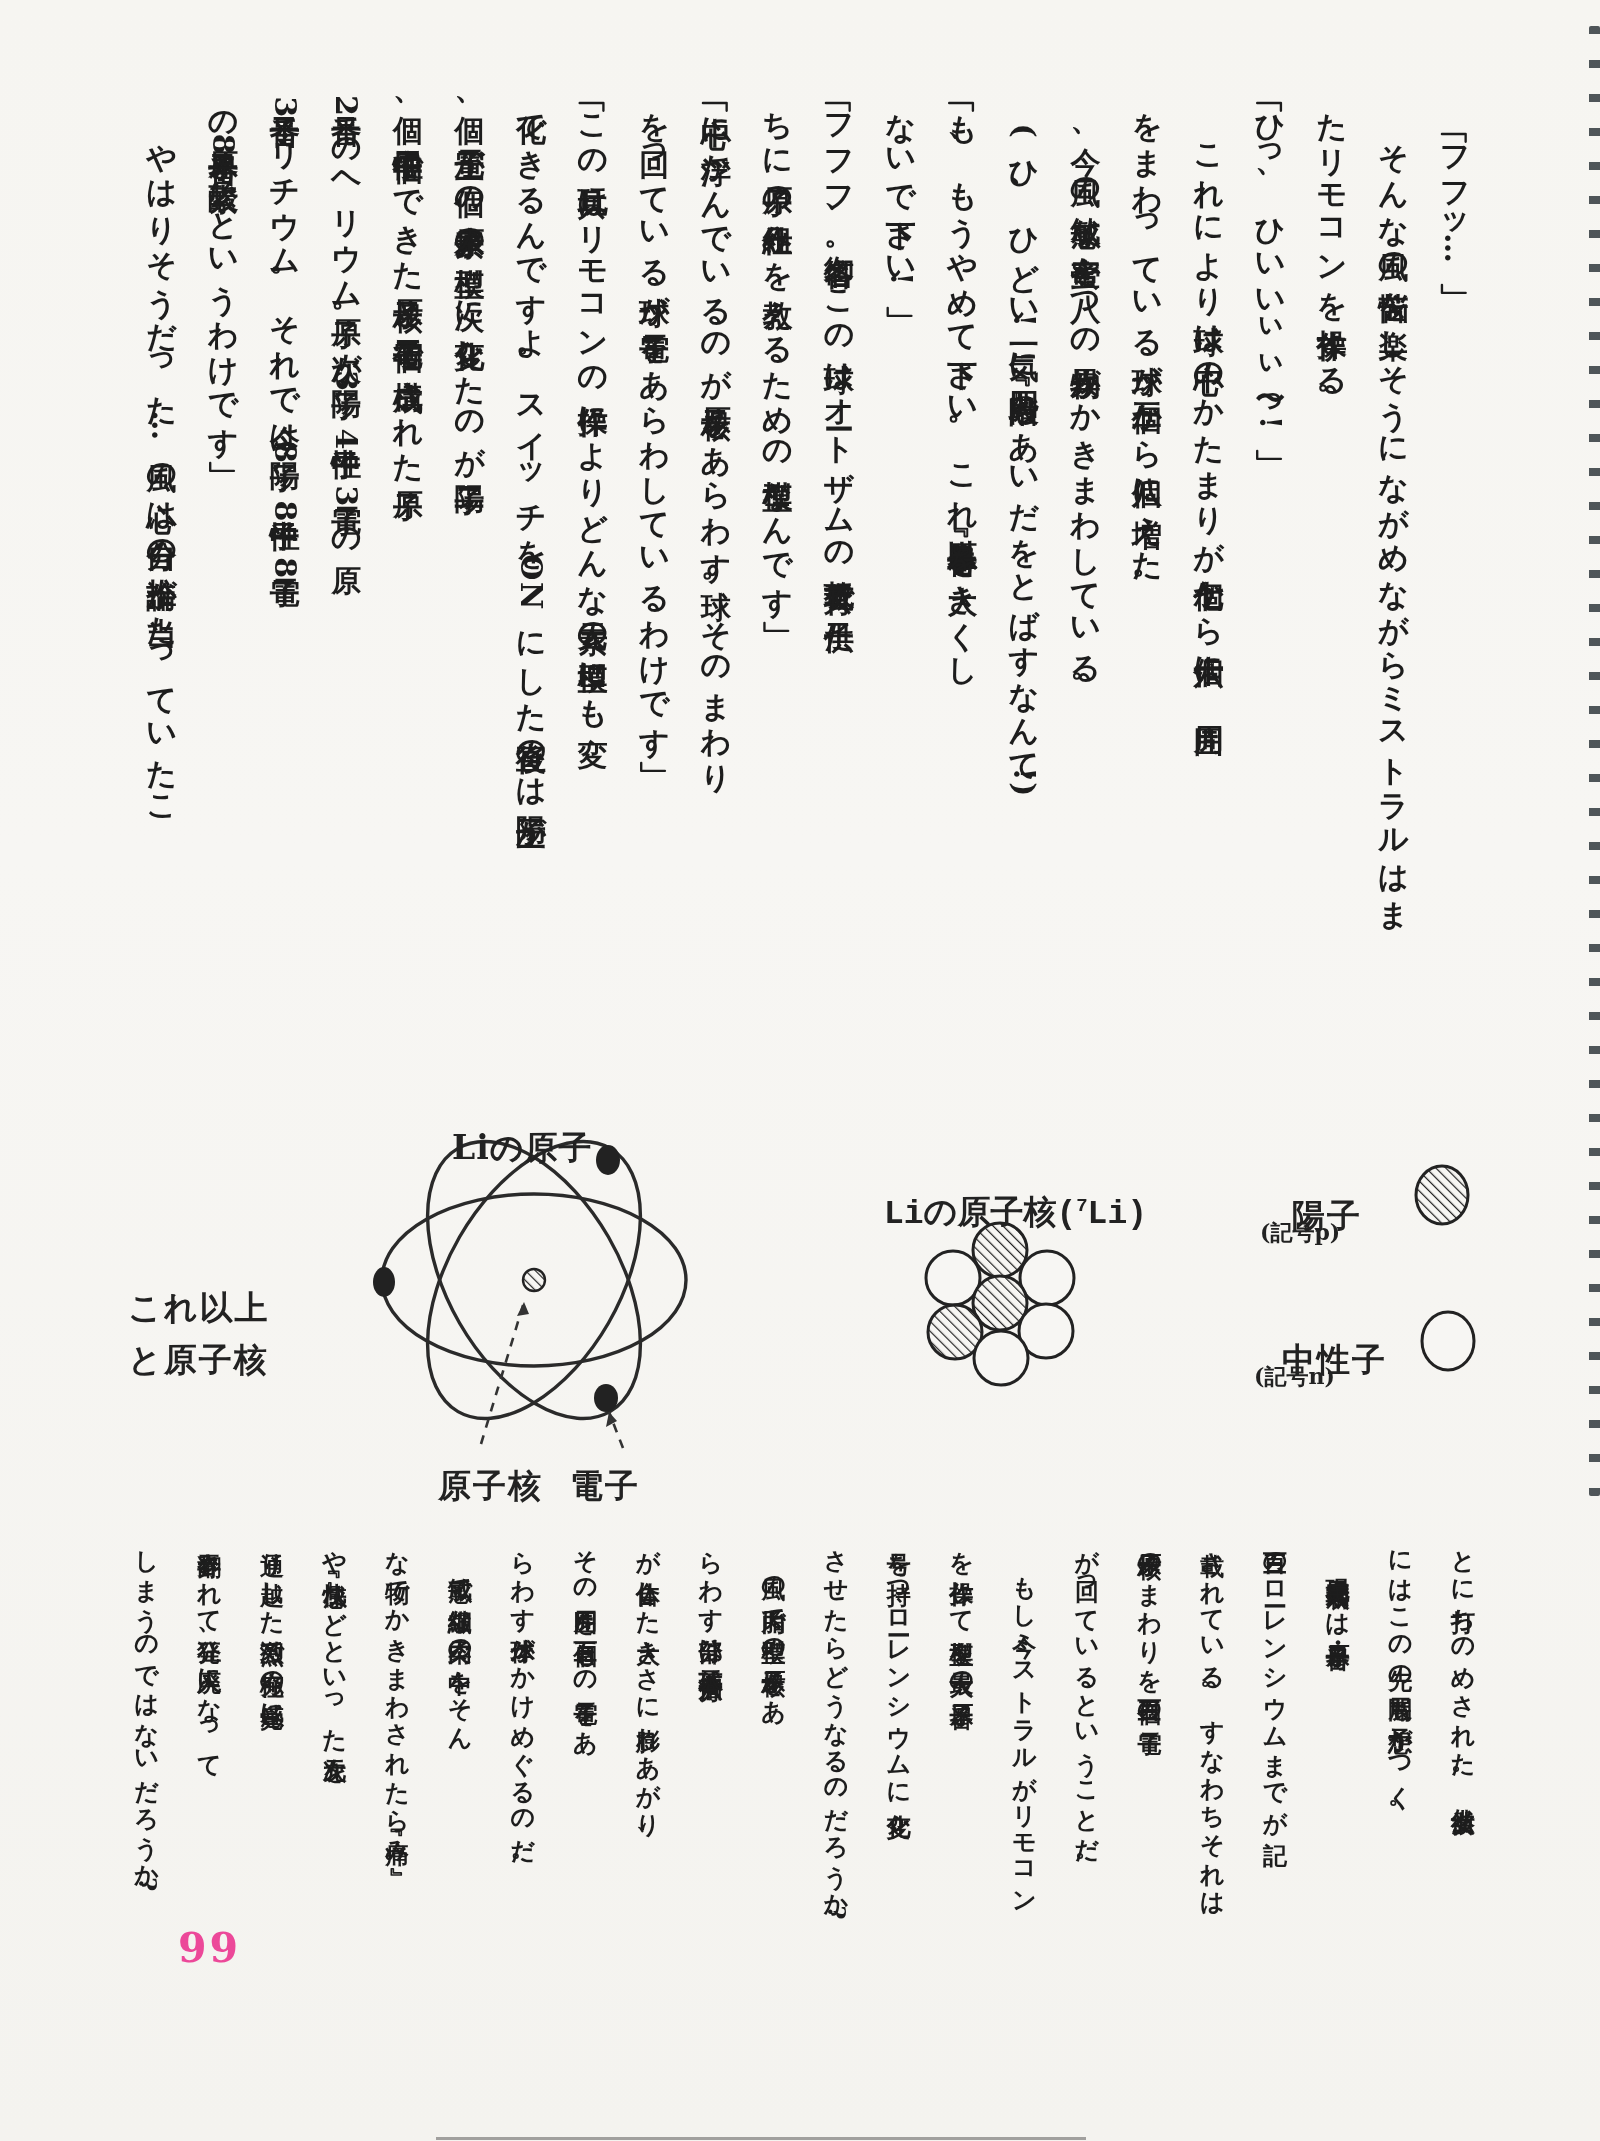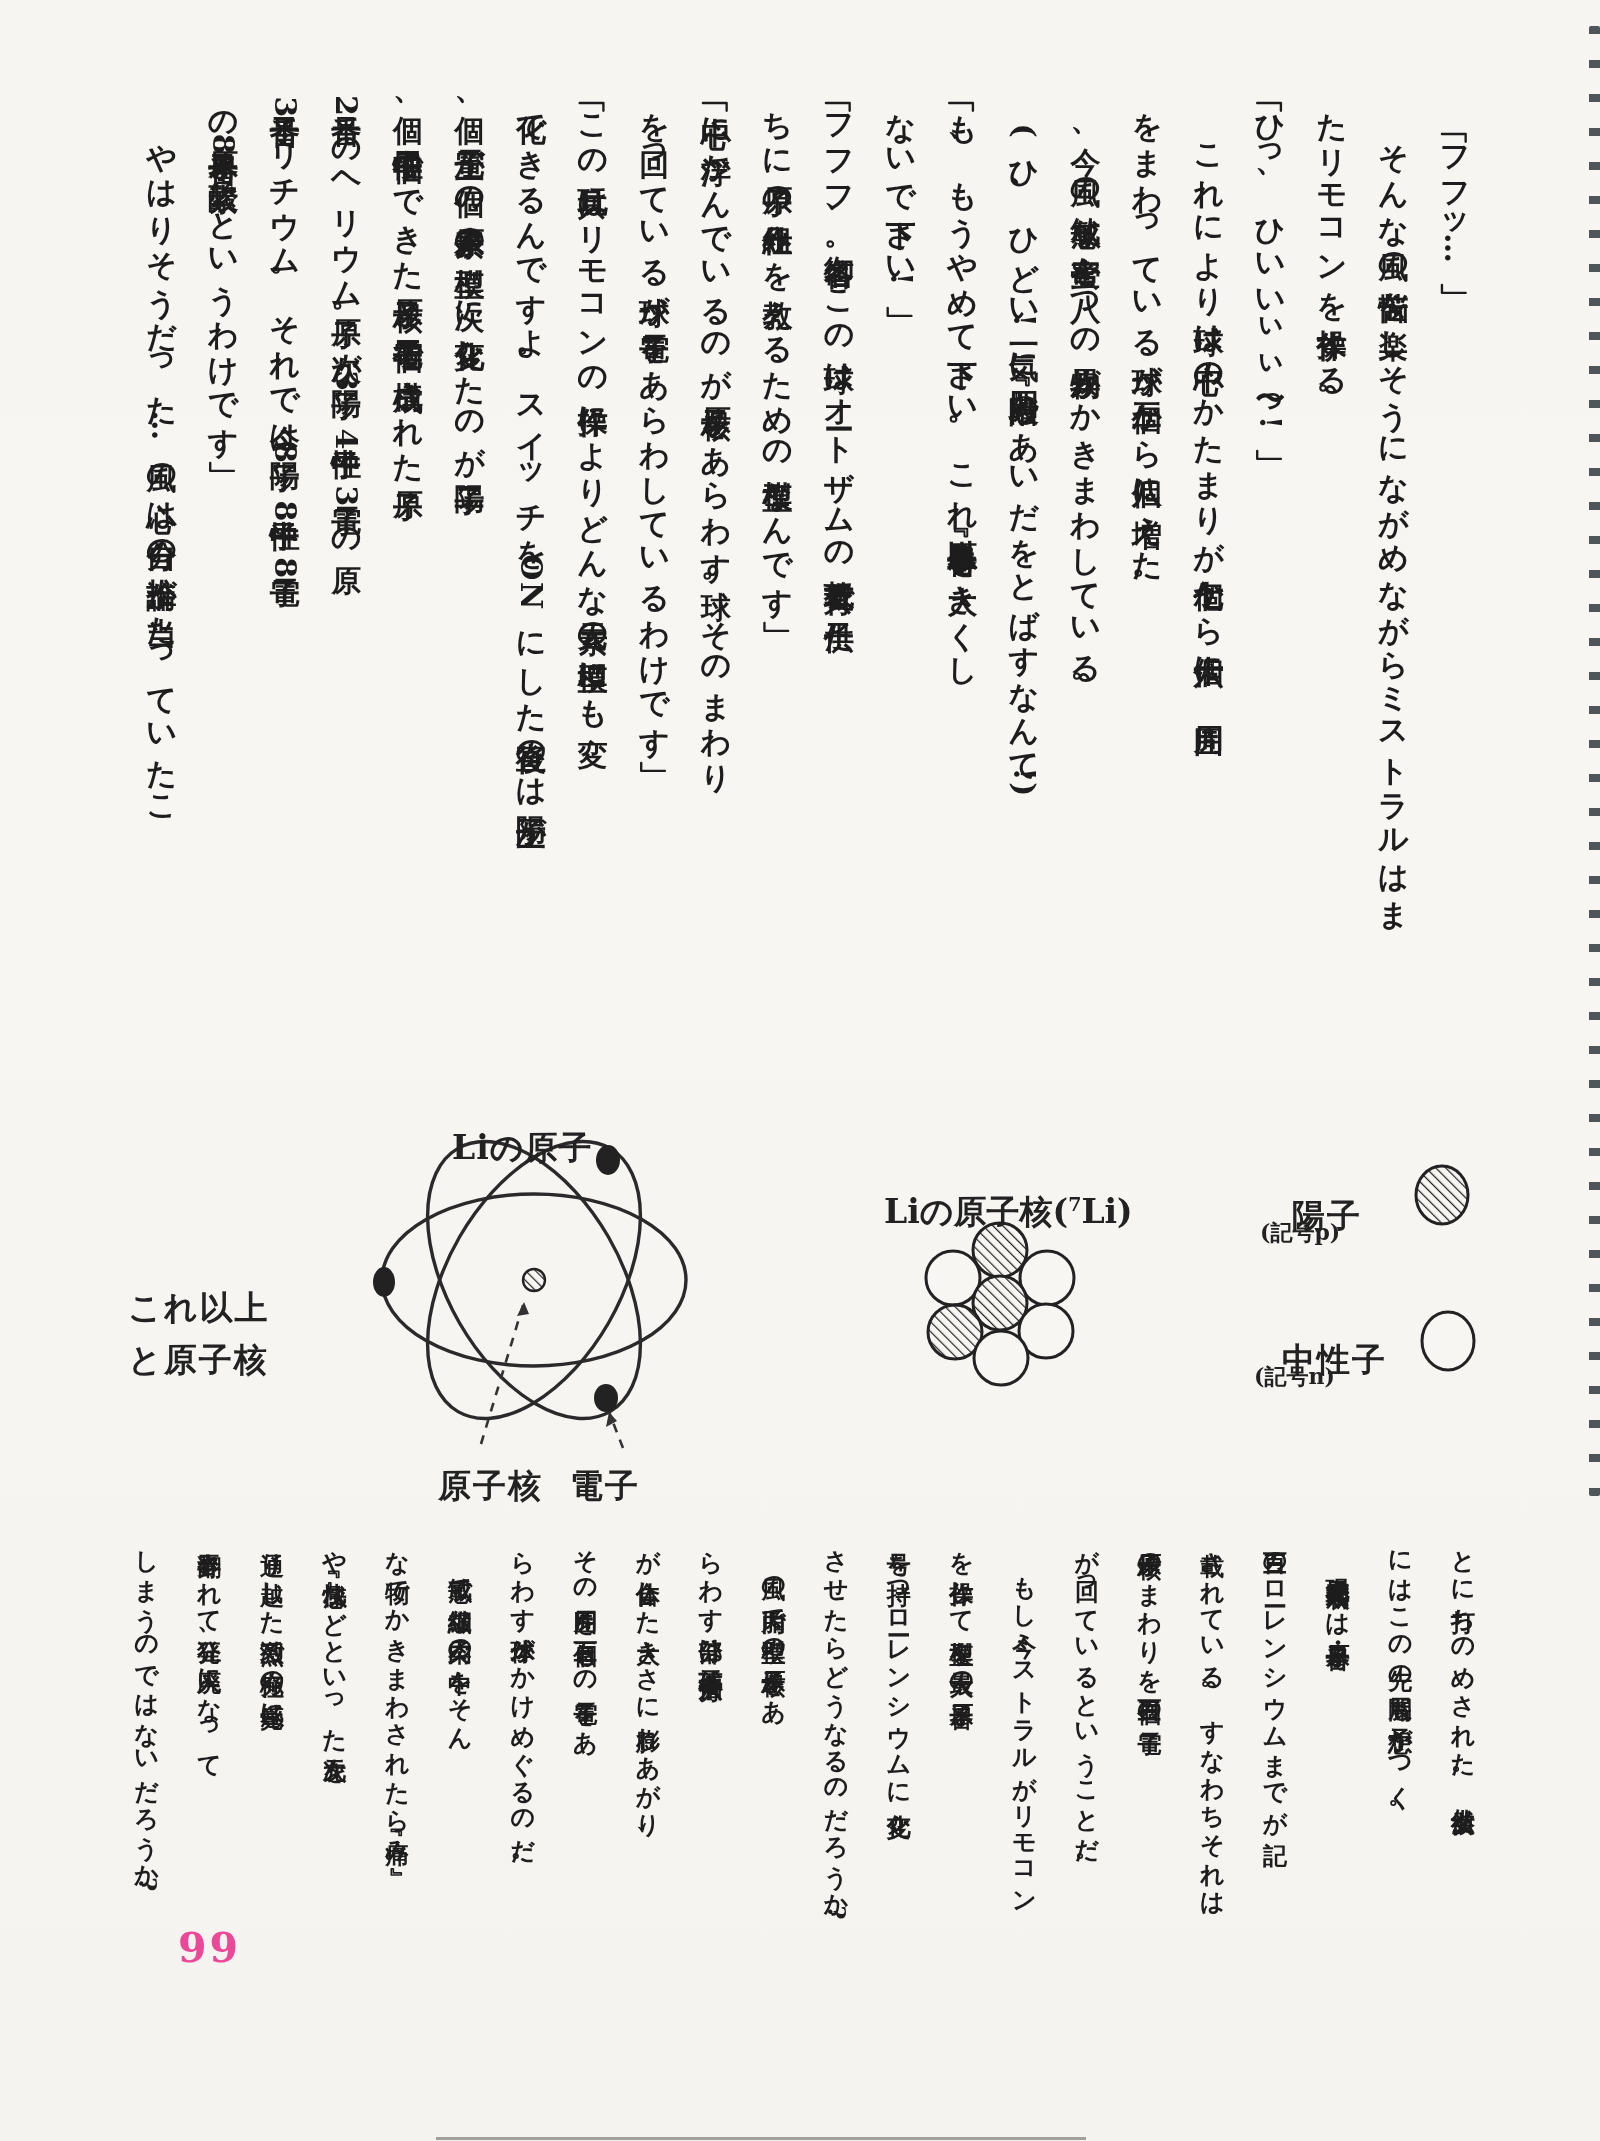--- a/index.html
+++ b/index.html
@@ -111,21 +111,21 @@
   <ellipse cx="1352" cy="95" rx="26" ry="29" fill="url(#hatch)" stroke="#222" stroke-width="3"></ellipse>
   <ellipse cx="1358" cy="241" rx="26" ry="29" fill="#f7f6f3" stroke="#222" stroke-width="3"></ellipse>
 </svg>
 
 <div class="dlabel fs33" style="left:128px;top:1258px;">これ以上</div>
 <div class="dlabel fs33" style="left:128px;top:1310px;">と原子核</div>
 <div class="dlabel fs33" style="left:452px;top:1098px;letter-spacing:1px;">Liの原子</div>
 <div class="dlabel fs33" style="left:438px;top:1436px;">原子核</div>
 <div class="dlabel fs33" style="left:570px;top:1436px;">電子</div>
 
-<div class="dlabel fs33" style="left:884px;top:1162px;letter-spacing:0;"><span>Liの原子核(</span><sup>7</sup><span>Li)</span></div>
+<div class="dlabel fs33" style="left:884px;top:1162px;letter-spacing:0;font-family:Liberation Mono, monospace;"><span>Liの原子核(</span><sup>7</sup><span>Li)</span></div>
 
 <div class="dlabel fs33" style="left:1292px;top:1166px;text-align:center;">陽子</div>
 <div class="dlabel fs30" style="left:1260px;top:1218px;letter-spacing:0;">(記号p)</div>
 <div class="dlabel fs33" style="left:1282px;top:1310px;text-align:center;">中性子</div>
 <div class="dlabel fs30" style="left:1254px;top:1362px;letter-spacing:0;">(記号n)</div>
 
 <div class="vblock bottom">
     <div class="vcol">とに打ちのめされた。当然彼女</div>
     <div class="vcol">にはこの先の展開も予想がつく。</div>
     <div class="vcol">　現在元素周期表には原子番号・</div>

